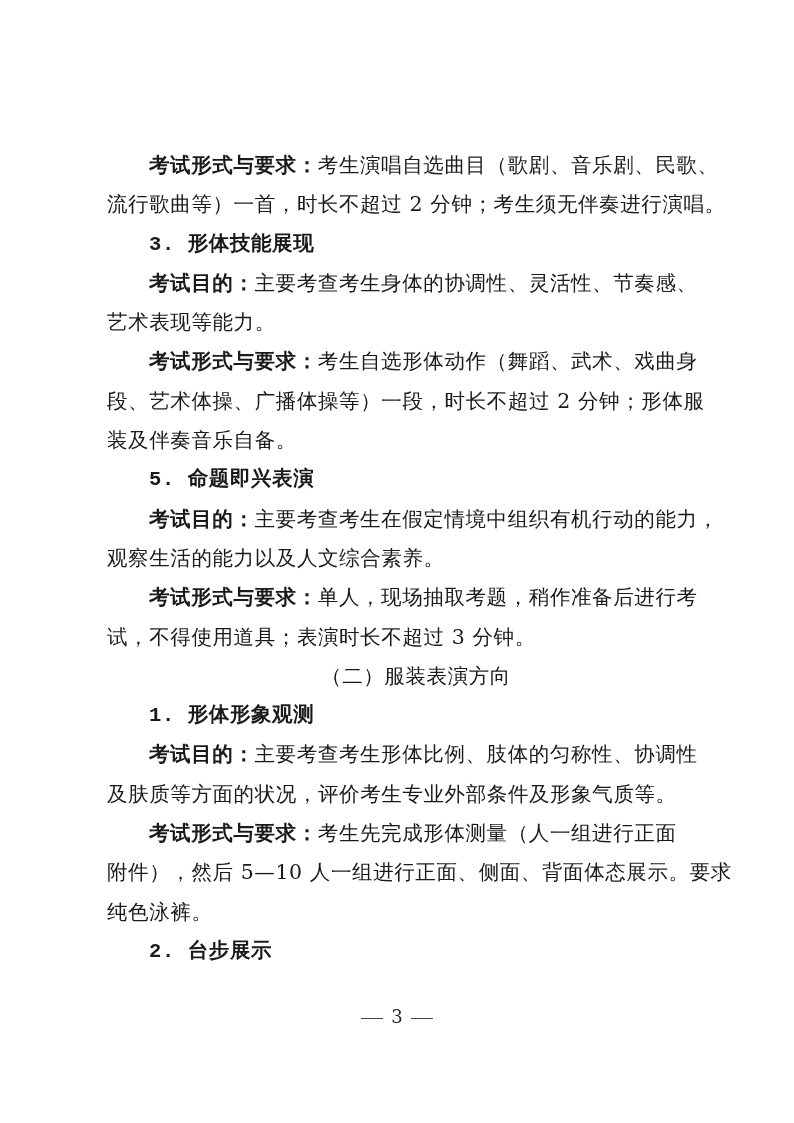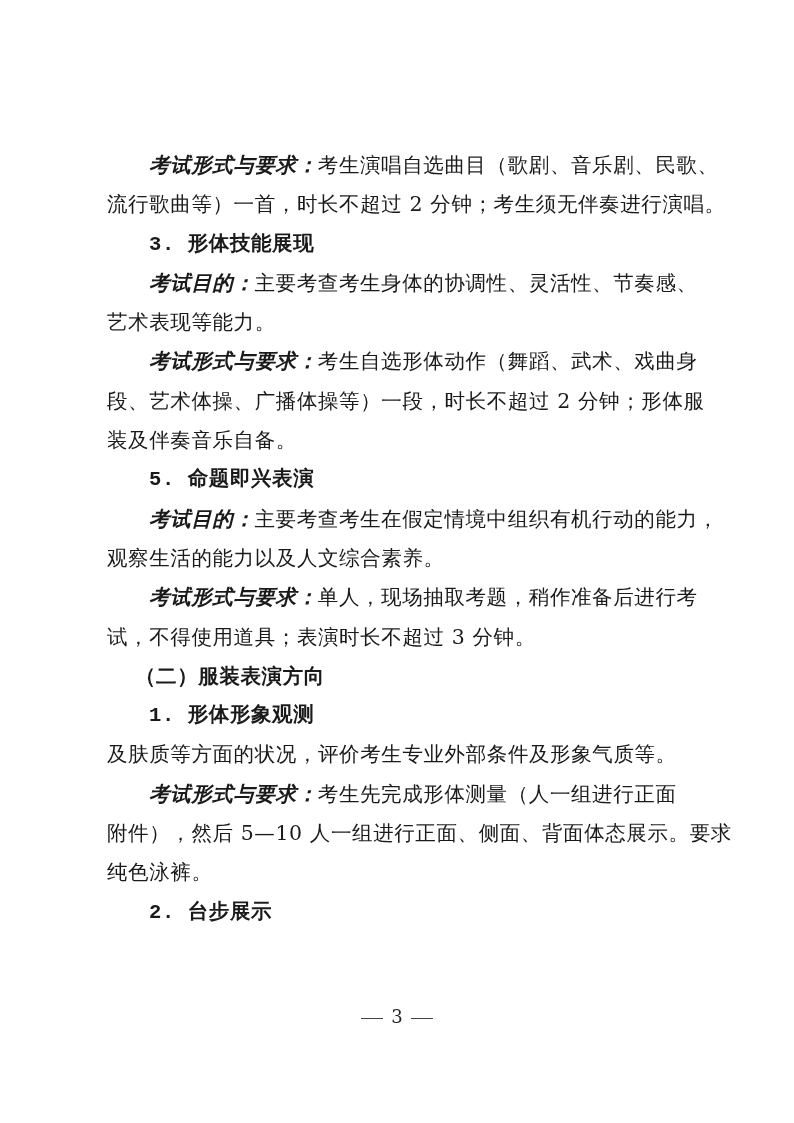--- a/index.html
+++ b/index.html
@@ -23,29 +23,30 @@
   }
   .line {
     height: 39.3px;
     line-height: 39.3px;
     font-size: 20.5px;
     white-space: nowrap;
     letter-spacing: 0.6px;
     overflow: visible;
   }
   .indent { padding-left: 42px; }
-  .bold { font-weight: bold; font-family: "DejaVu Sans", "Liberation Sans", sans-serif; font-style: italic; }
+  .bold { font-weight: bold; font-family: "DejaVu Sans", "Liberation Sans", sans-serif; }
   .heading {
     font-family: Liberation Mono, monospace;
     font-weight: bold;
   }
   .subsection {
     font-family: "DejaVu Sans", "Liberation Sans", sans-serif;
-    font-weight: bold;
+    font-weight: normal;
     padding-left: 28px;
+    text-align: center;
   }
   .page-number {
     position: absolute;
     top: 1006px;
     left: 0;
     width: 794px;
     text-align: center;
     font-size: 18px;
     font-family: "DejaVu Serif", "Liberation Serif", serif;
     color: #222;
@@ -103,20 +104,23 @@
     <span class="bold">考试形式与要求：</span><span>单人，现场抽取考题，稍作准备后进行考</span>
   </div>
   <div class="line">
     <span>试，不得使用道具；表演时长不超过 3 分钟。</span>
   </div>
 
   <div class="line subsection">（二）服装表演方向</div>
 
   <div class="line indent heading">1. 形体形象观测</div>
 
+  <div class="line indent">
+    <span class="bold">考试目的：</span><span>主要考查考生形体比例、肢体的匀称性、协调性</span>
+  </div>
   <div class="line">
     <span>及肤质等方面的状况，评价考生专业外部条件及形象气质等。</span>
   </div>
 
   <div class="line indent">
     <span class="bold">考试形式与要求：</span><span>考生先完成形体测量（人一组进行正面</span>
   </div>
   <div class="line">
     <span>附件），然后 5—10 人一组进行正面、侧面、背面体态展示。要求</span>
   </div>

